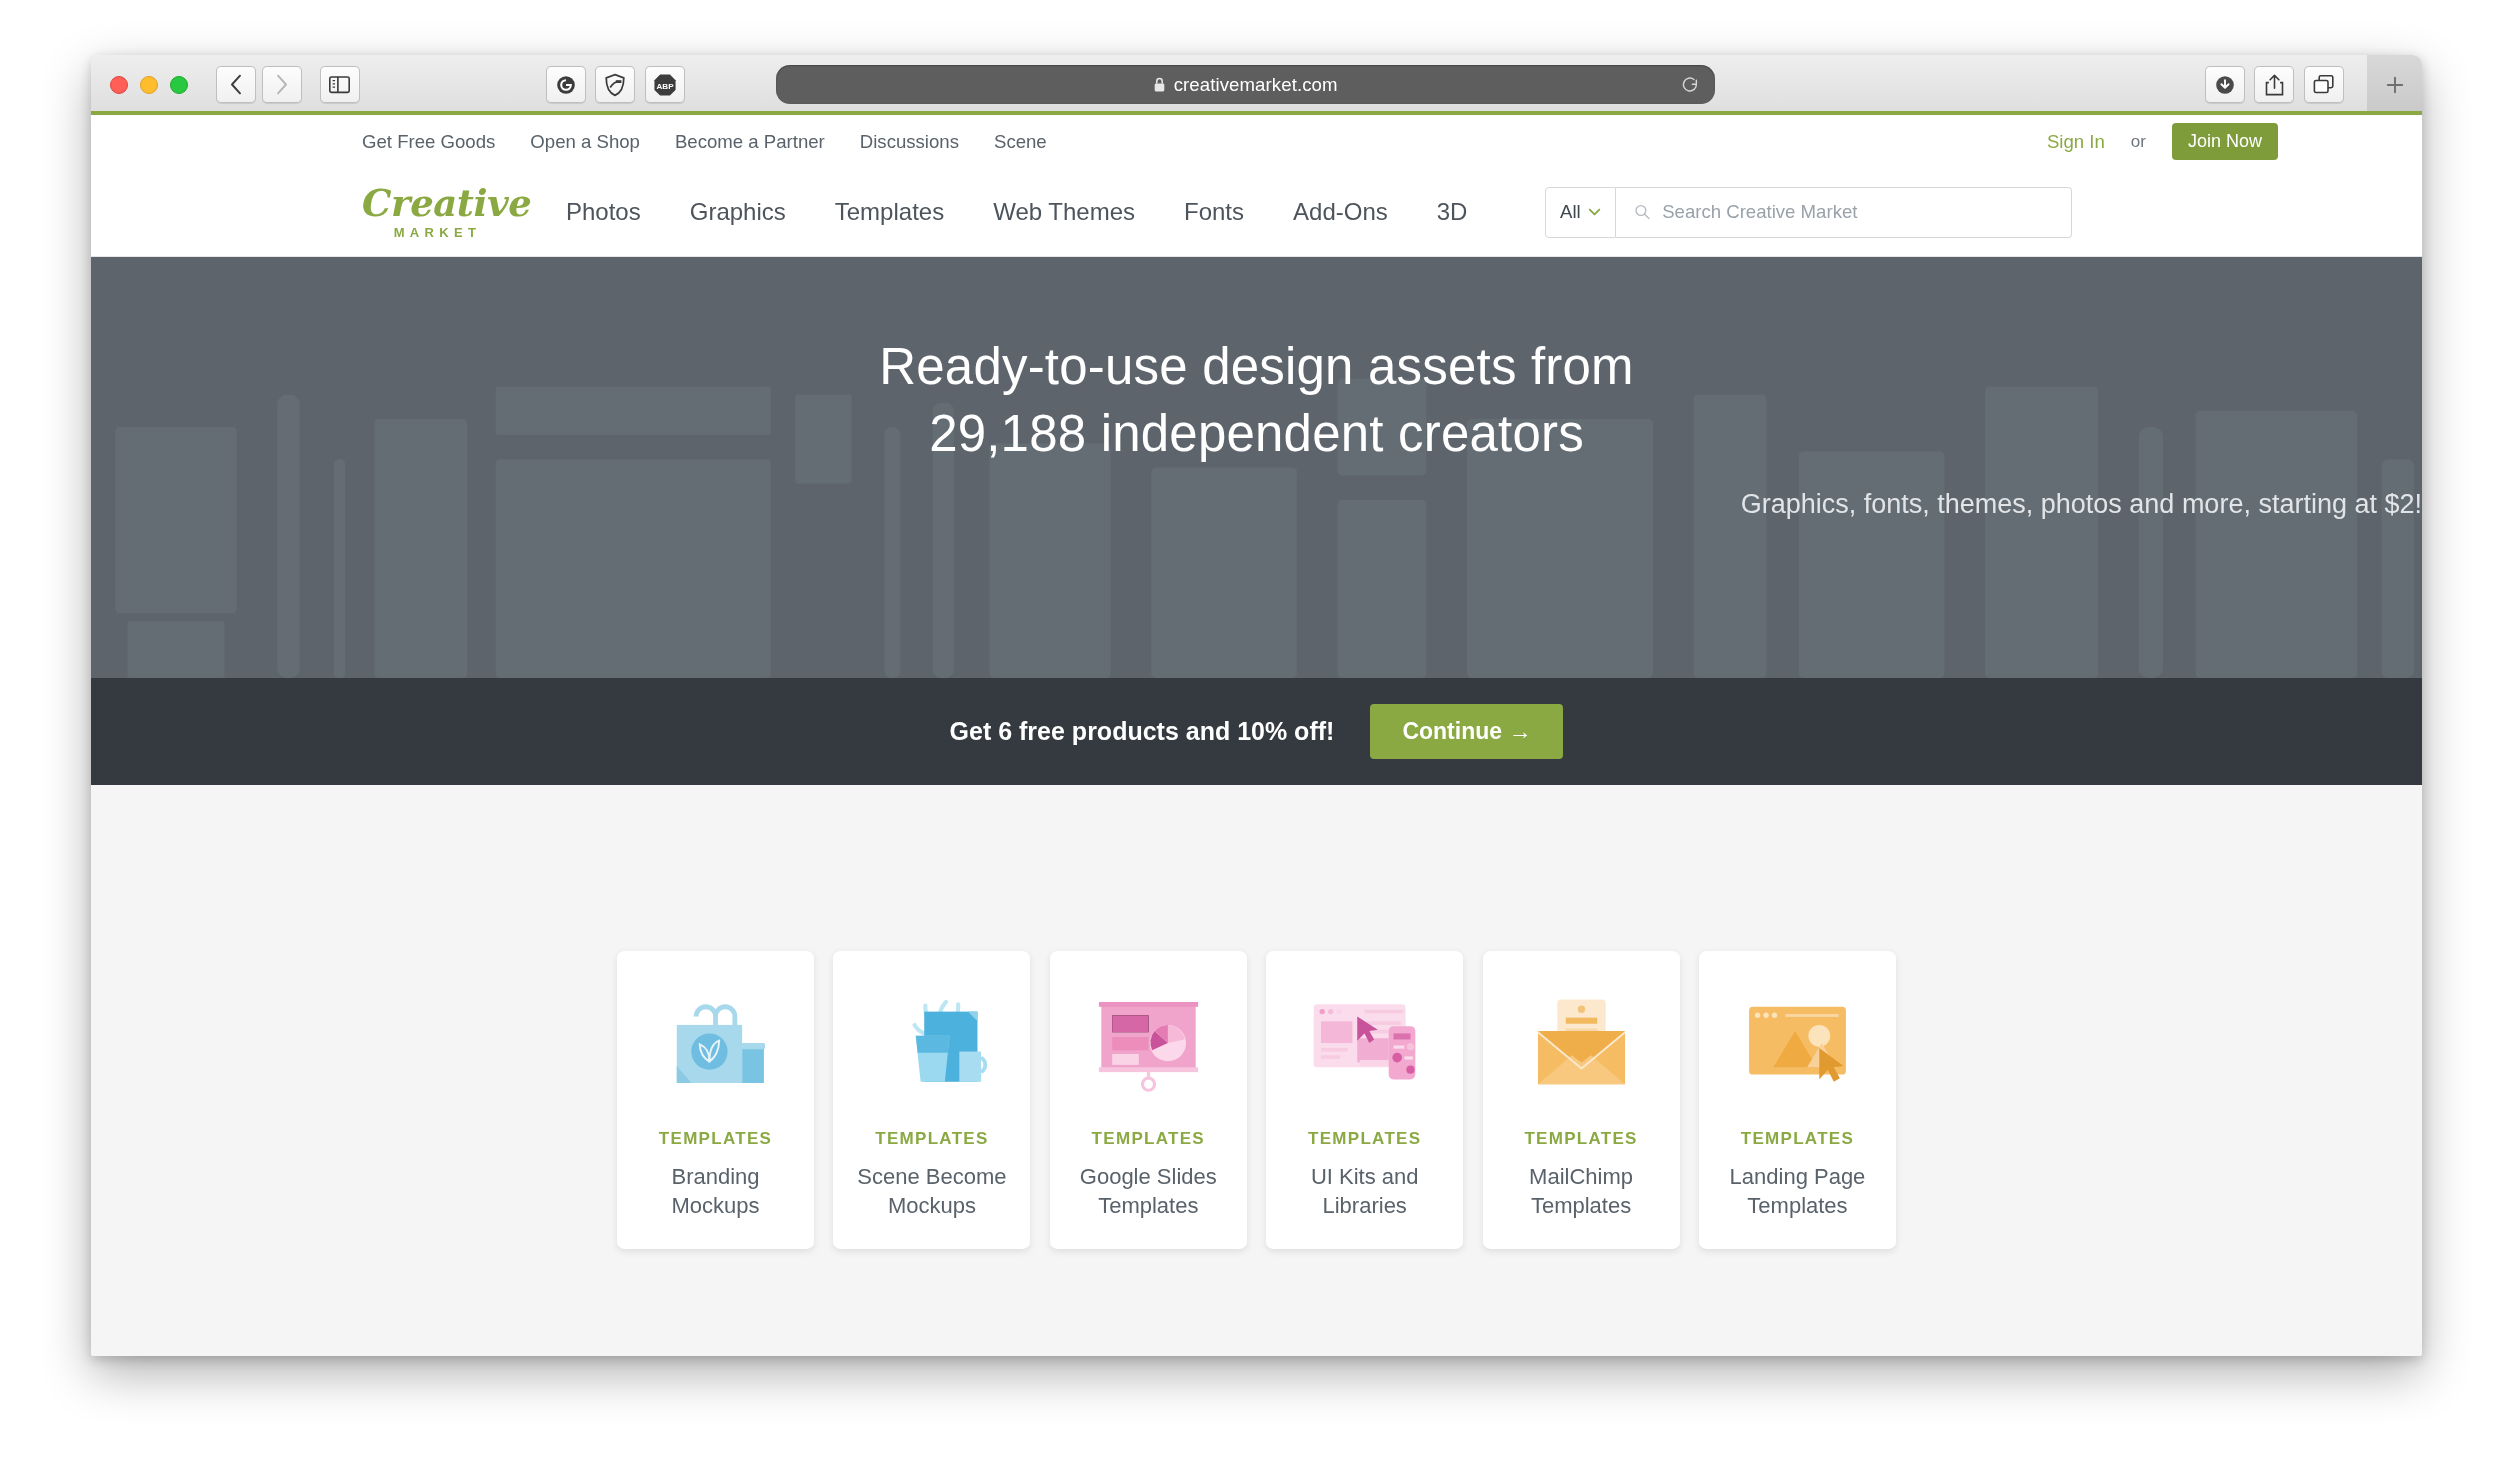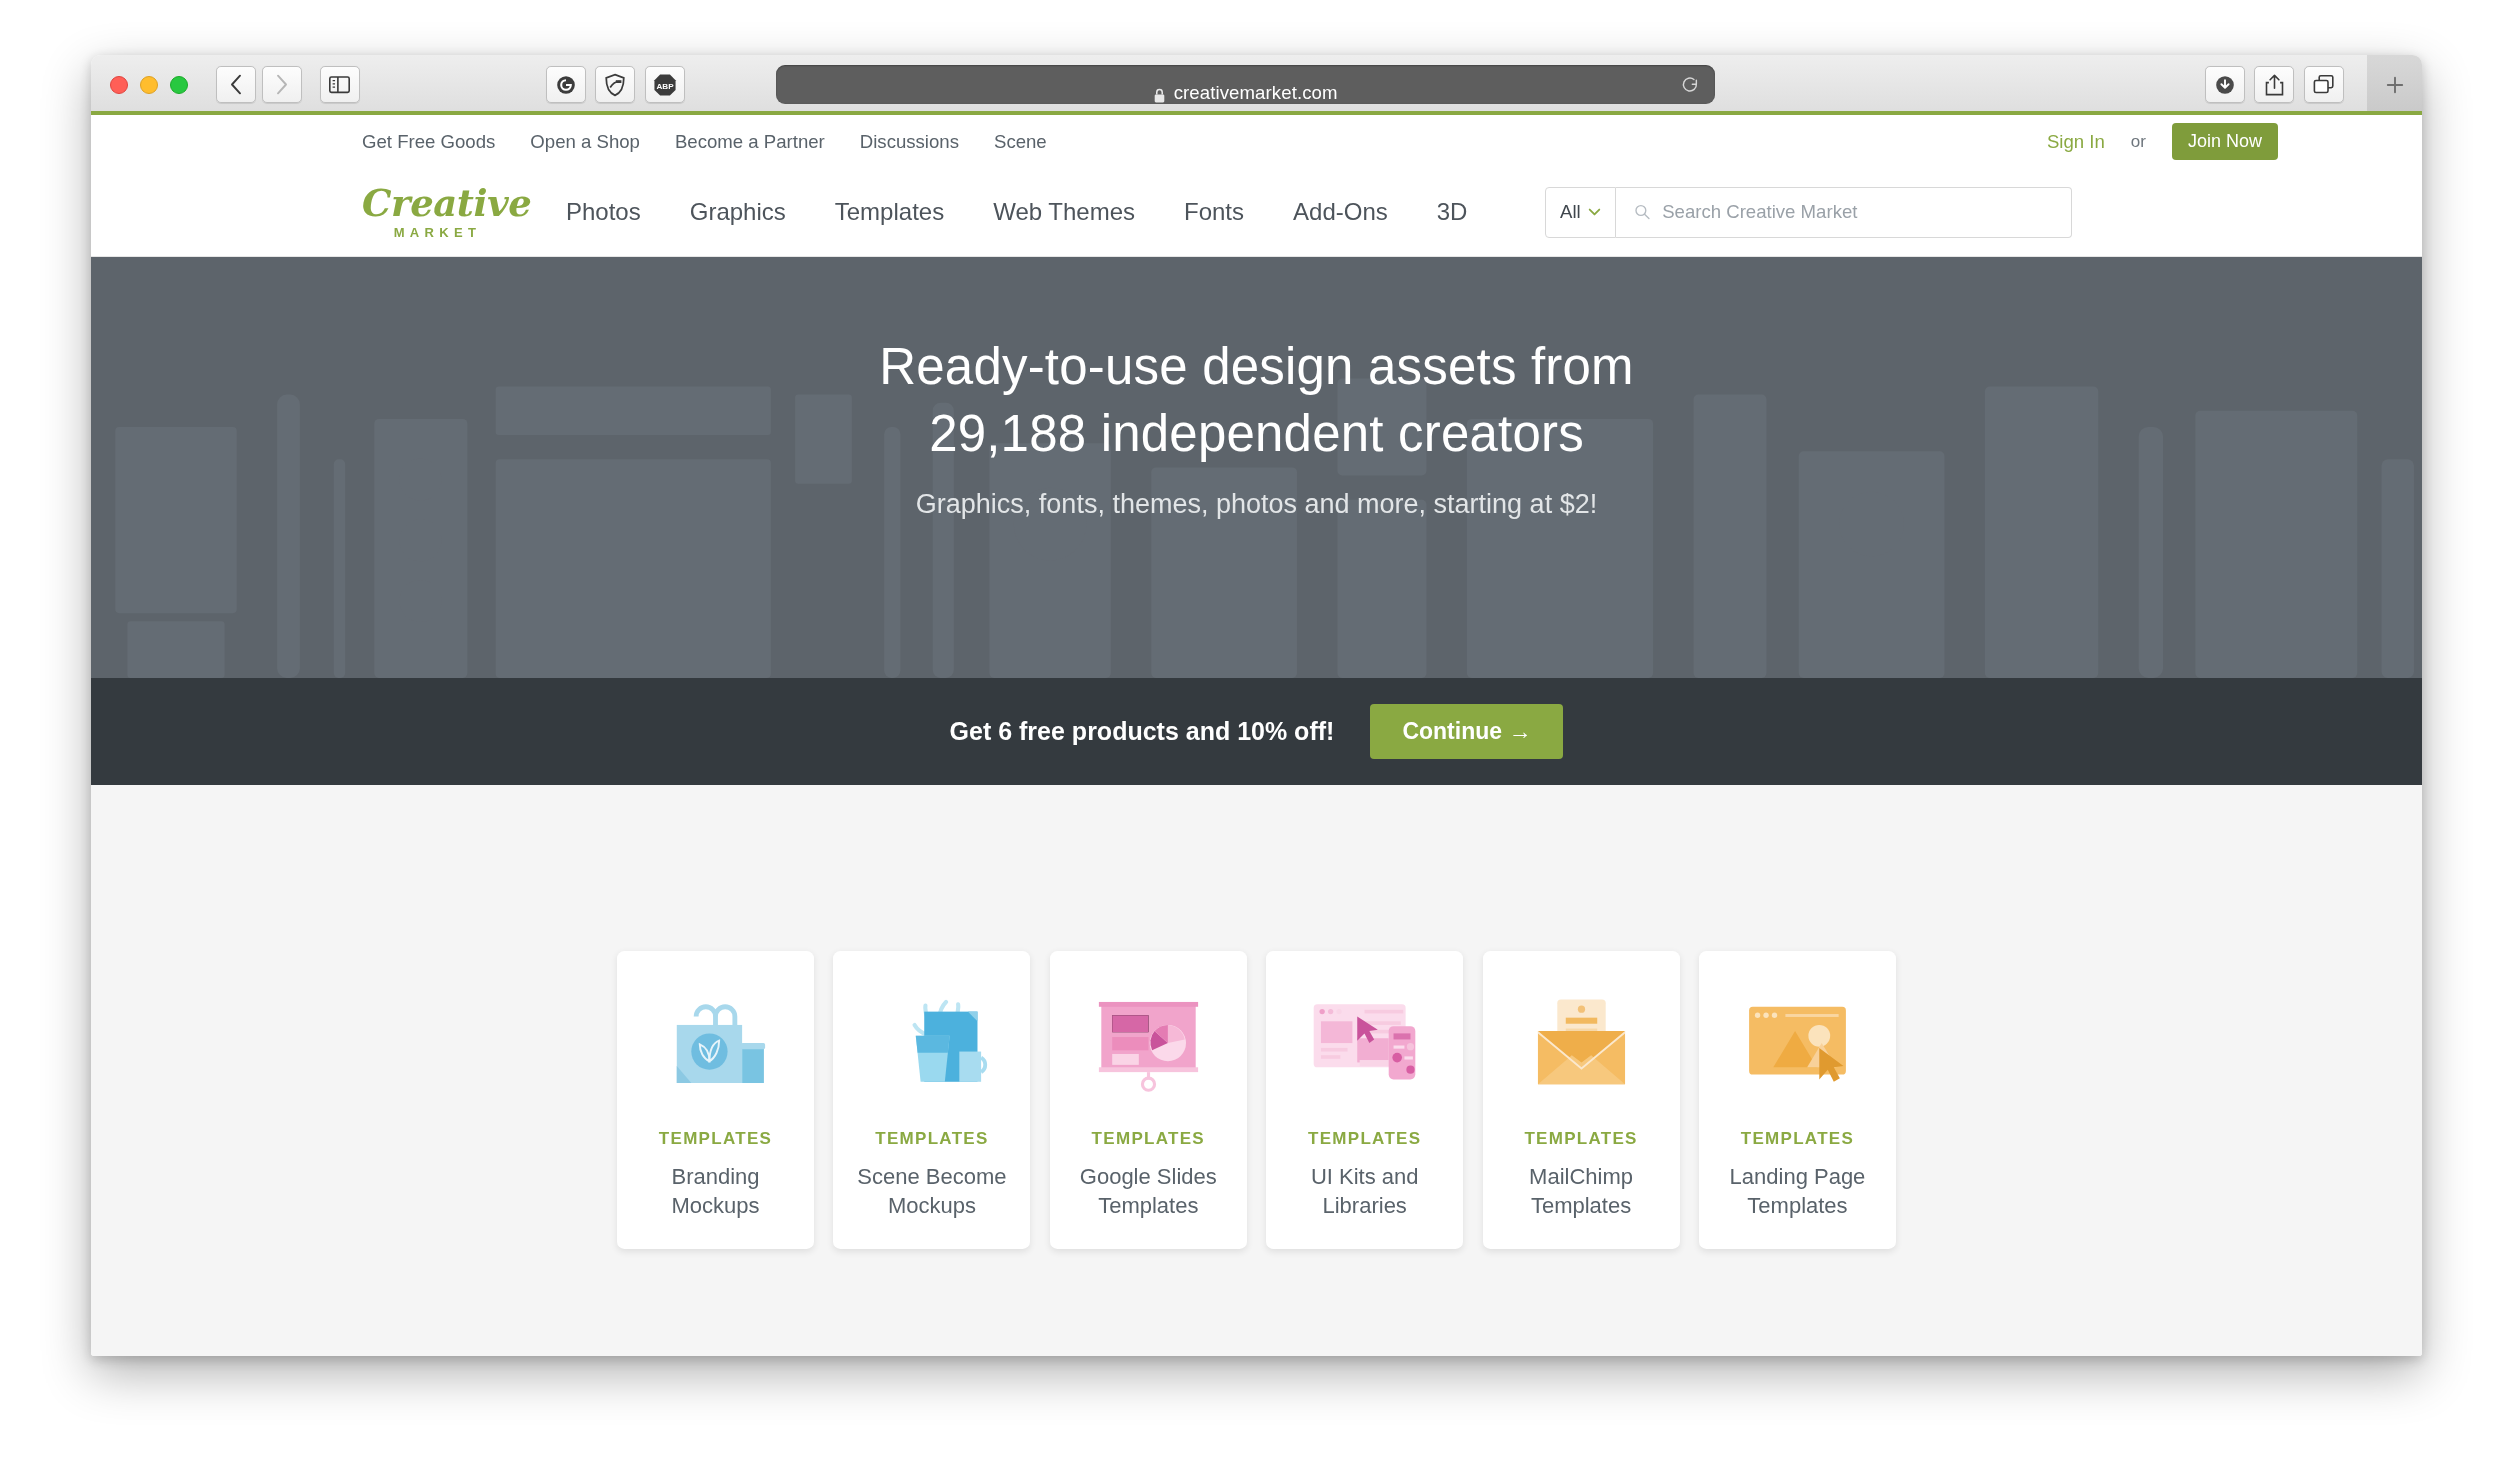--- a/index.html
+++ b/index.html
@@ -63,24 +63,24 @@
   #nav-buttons { margin-left: 27.5px; }
   #sidebar-button { margin-left: 18px; }
   #extensions { margin-left: 186px; gap: 9.7px; display: flex; }
 
   
   #url-bar {
     position: absolute;
     left: 685px;
     width: 939px;
     height: 39px;
-    border-radius: 9px;
+    border-radius: 14px;
     background: #5e5e5e;
     display: flex;
-    align-items: flex-end;
+    align-items: center;
     justify-content: center;
     box-shadow: inset 0 0.8px 1.6px rgba(0,0,0,0.35);
   }
   #url-text {
     color: #ffffff;
     font-size: 18.6px;
     letter-spacing: 0.1px;
   }
   #lock-icon { margin-right: 7.3px; display: flex; }
   #reload-button {
@@ -283,20 +283,21 @@
     font-size: 51px;
     font-weight: normal;
     line-height: 1.32;
     letter-spacing: 0.2px;
   }
   #hero-subtitle {
     margin-top: 21px;
     font-size: 27px;
     color: #e2e5e7;
     font-weight: normal;
+    text-align: right;
   }
 
   
   #promo-bar {
     height: 107px;
     background: #343a3f;
     display: flex;
     align-items: center;
     justify-content: center;
     gap: 36px;

